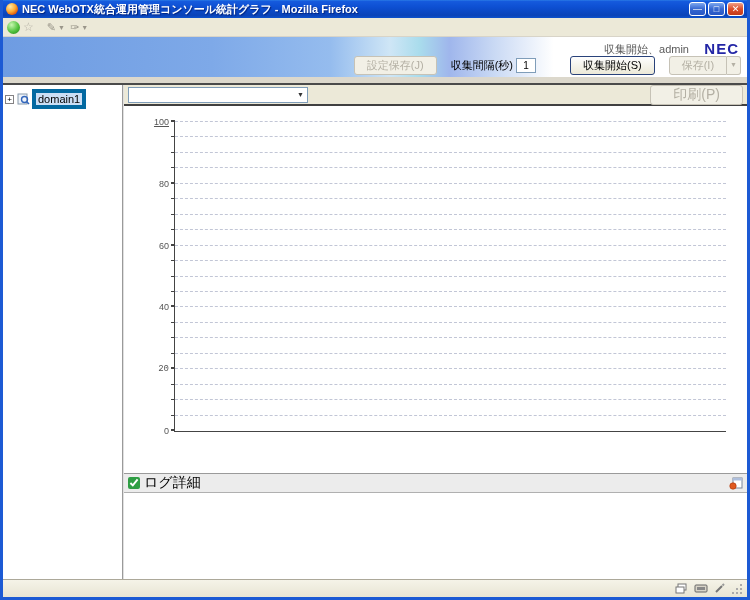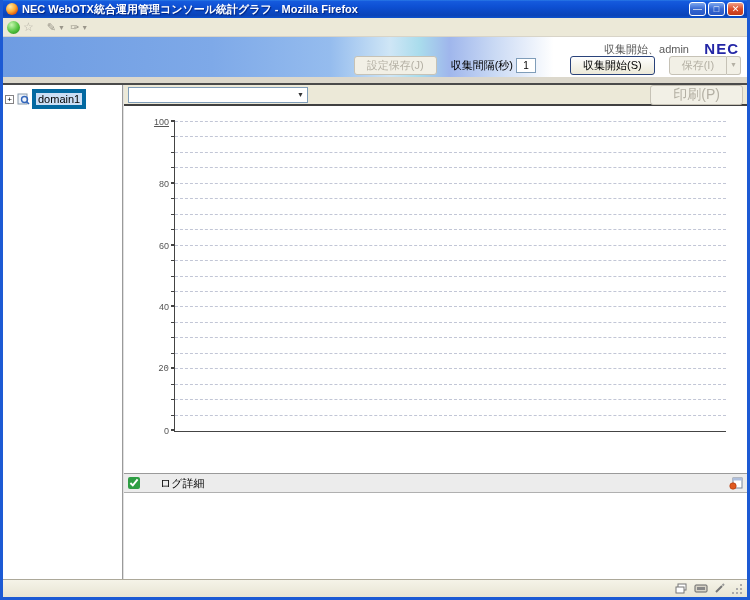--- a/index.html
+++ b/index.html
@@ -81,21 +81,21 @@
   .tick.major { left:-4px; width:4px; height:2px; }
   .ytick-label { position:absolute; right:100%; margin-right:6px; transform:translateY(50%);
     font-size:9px; color:#555; }
   .xlabel { position:absolute; left:50px; width:552px; top:348px; text-align:center;
     font-size:10px; font-weight:bold; color:#222; }
 
   
   .log-row { height:19px; flex:0 0 19px; background:#ececec; border-bottom:1px solid #b0b0b0;
     display:flex; align-items:center; padding:0 4px; }
   .log-row input { width:12px; height:12px; margin-right:4px; accent-color:#2f9e44; }
-  .log-label { font-size:11px; color:#000;margin-left:16px; }
+  .log-label { font-size:14px; color:#000; }
   .log-icon { margin-left:auto; display:inline-flex; }
   .log-content { flex:1; background:#fff; }
 
   
   .statusbar { height:18px; flex:0 0 18px; background:linear-gradient(180deg,#f5f3e8,#e8e5d4);
     border-top:1px solid #aca899; display:flex; align-items:center; justify-content:flex-end; padding:0 4px; }
   .status-ico { display:inline-flex; margin-left:6px; }
   .grip { width:12px; height:12px; margin-left:6px;
     background:
       radial-gradient(circle at 10px 10px,#aaa 1px,transparent 1.5px),

